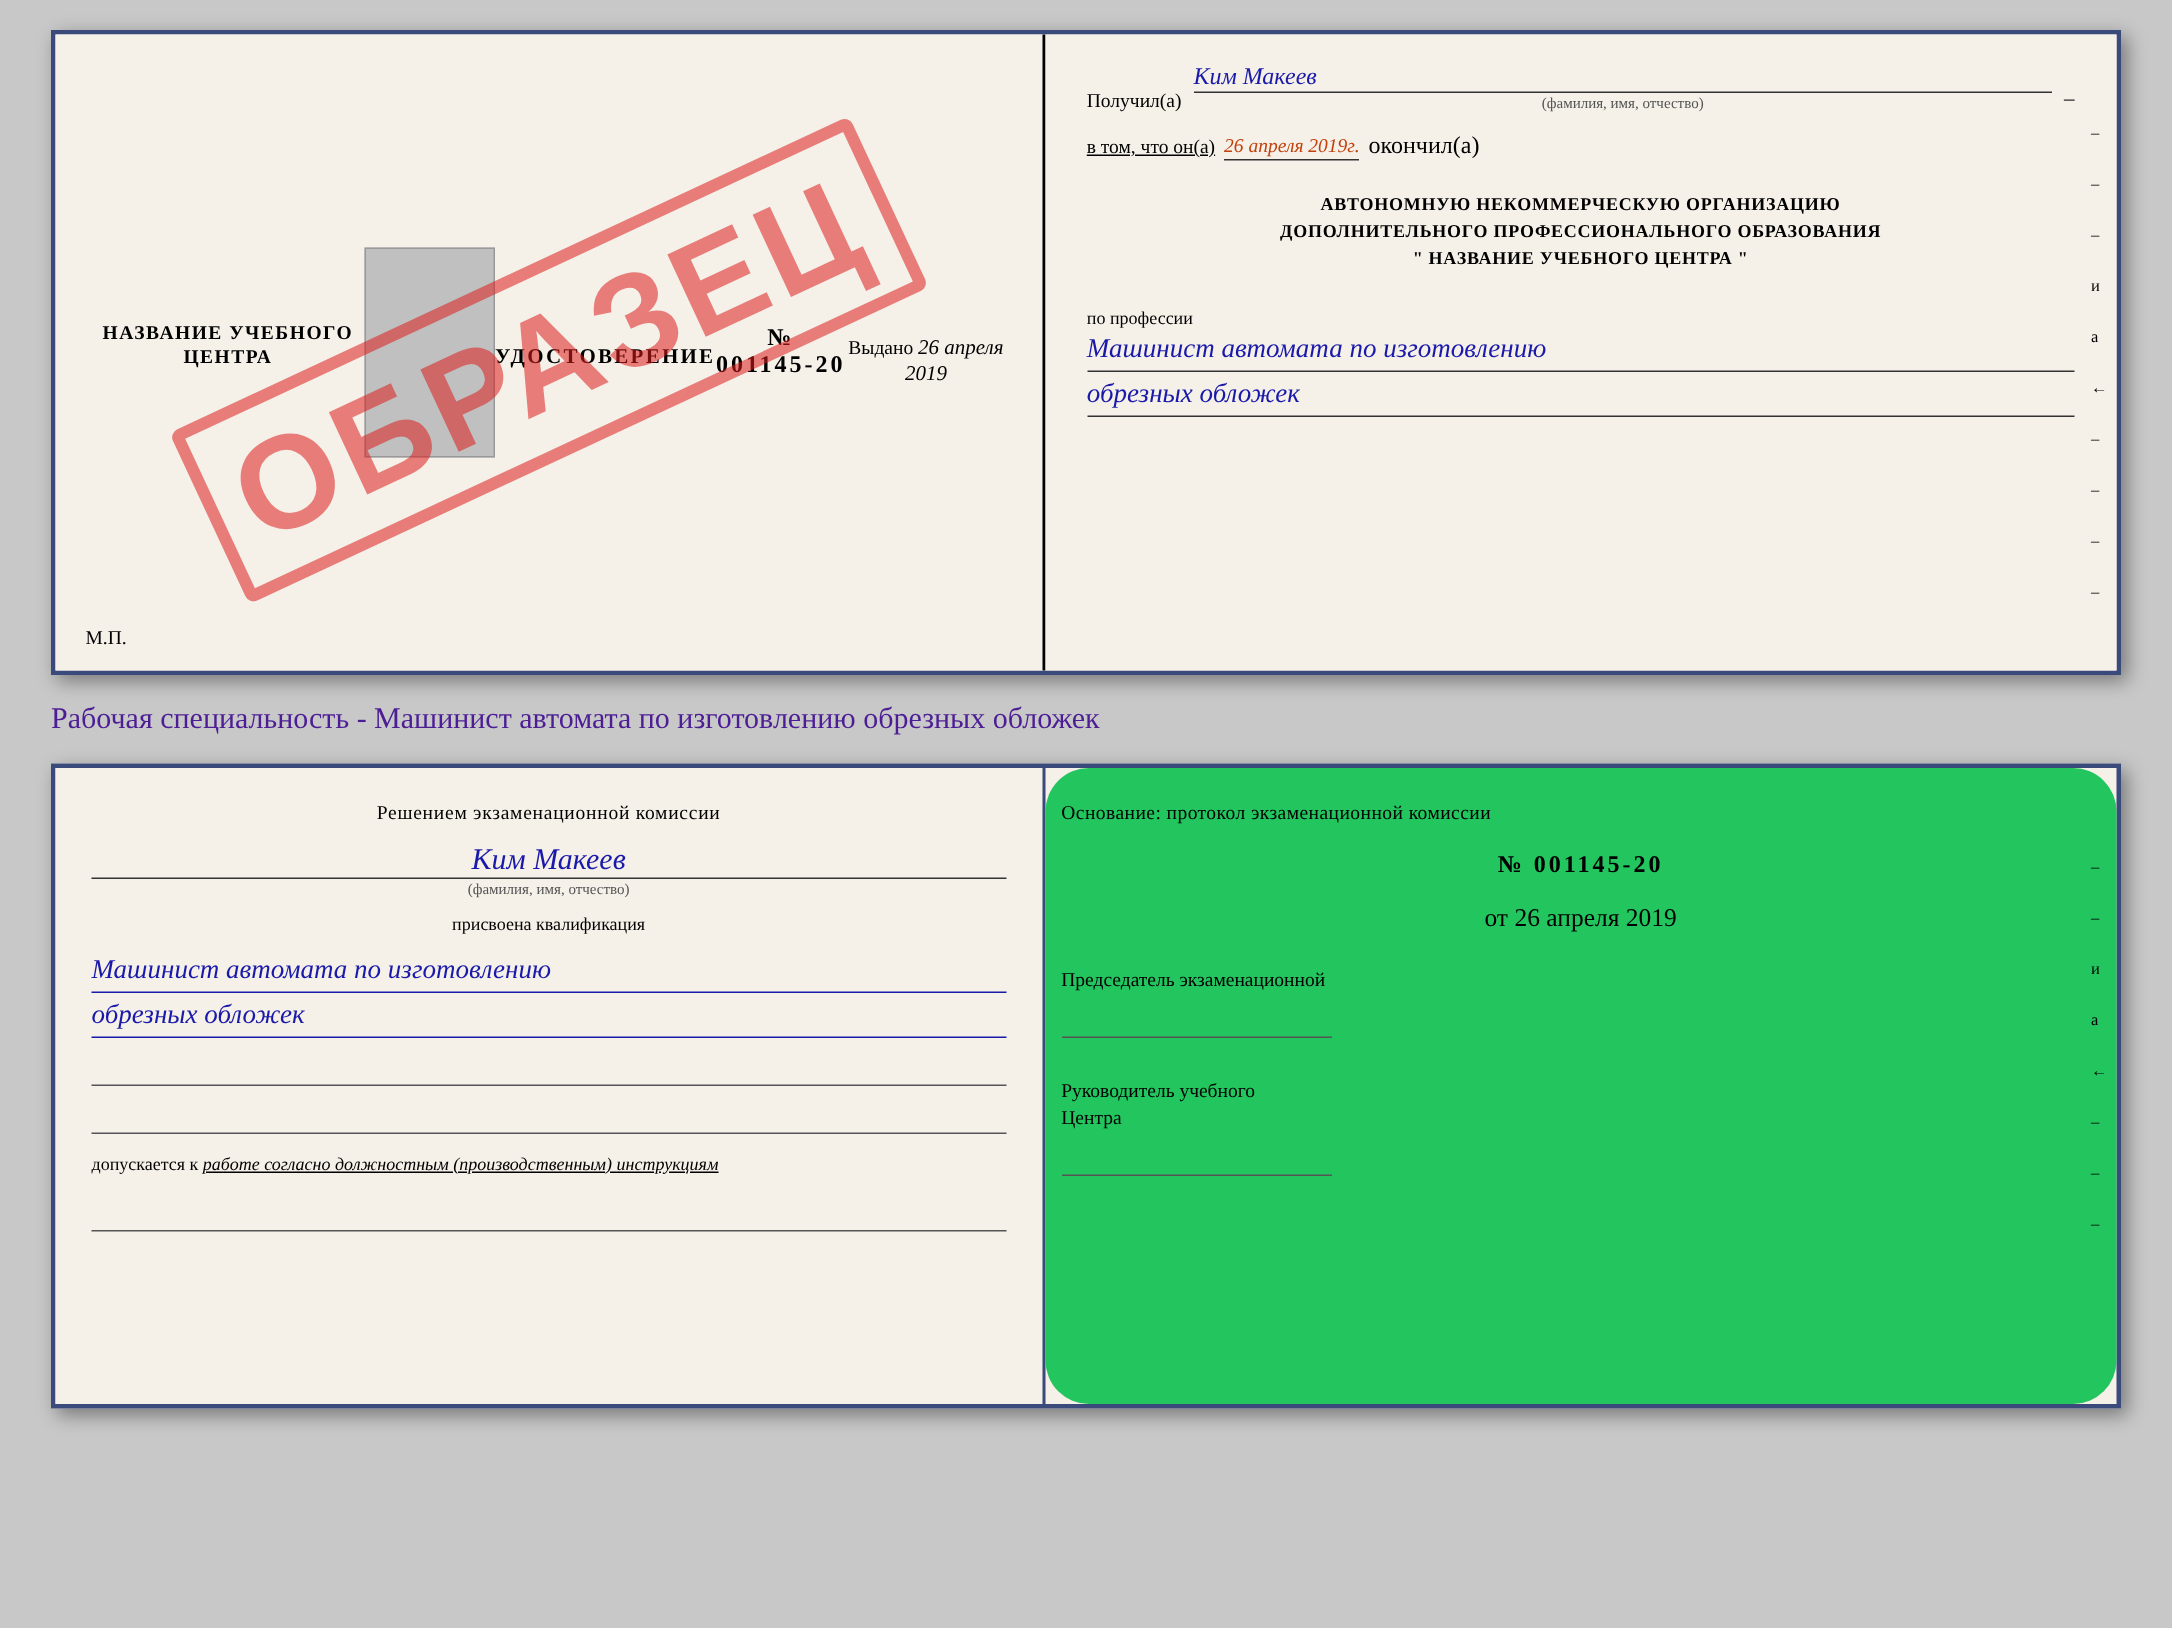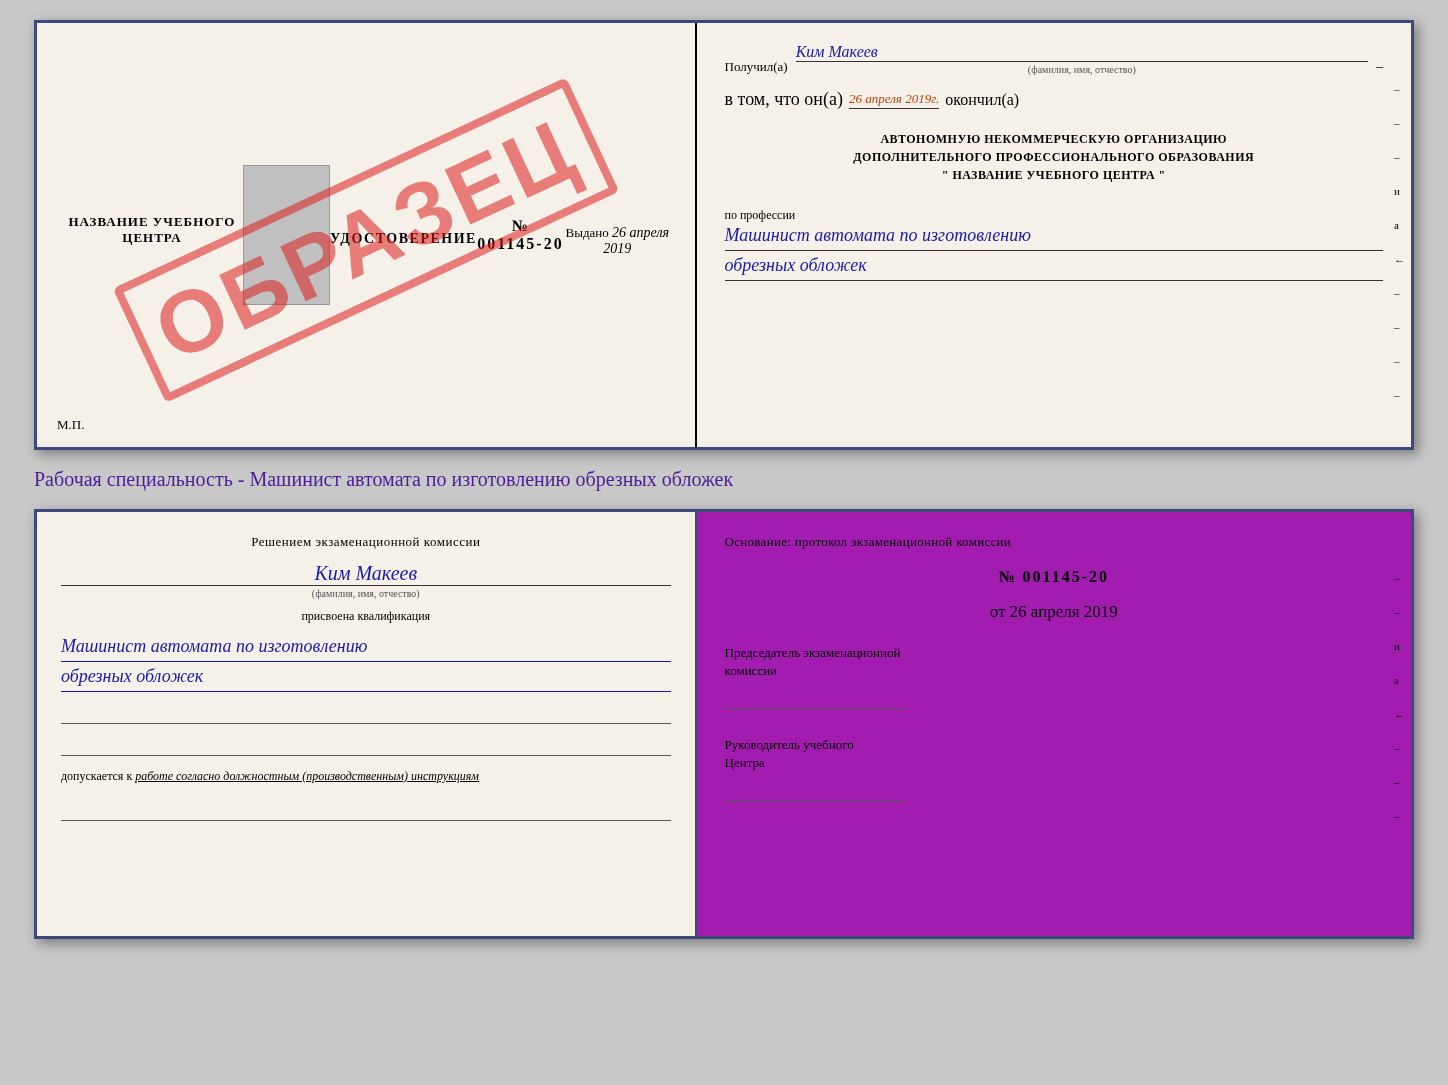--- a/index.html
+++ b/index.html
@@ -227,26 +227,27 @@
       padding: 20px 24px;
       position: relative;
       background: #f5f0e8;
       display: flex;
       flex-direction: column;
       gap: 6px;
     }
 
     .doc-right-bottom {
       width: 52%;
-      padding: 20px 28px;
-      background: #a21caf;
+      padding: 20px 11px;
+      background: #22c55e;
       display: flex;
       flex-direction: column;
       gap: 10px;
       position: relative;
+      border-radius: 29px;
     }
 
     .decision-text {
       font-size: 13px;
       text-align: center;
       letter-spacing: 0.5px;
       line-height: 1.5;
     }
 
     .handwritten-name {
@@ -384,21 +385,21 @@
     <div class="recipient-row">
       <span>Получил(а)</span>
       <div style="display:flex; flex-direction:column; flex:1;">
         <span class="recipient-name">Ким Макеев</span>
         <div class="small-label">(фамилия, имя, отчество)</div>
       </div>
       <span style="font-size:14px;">–</span>
     </div>
 
     <div class="date-row">
-      <span style="font-size:18px;">в том, что он(а)</span>
+      <span style="font-size:13px;text-decoration:underline;">в том, что он(а)</span>
       <span class="handwritten-date">26 апреля 2019г.</span>
       <span style="font-size:16px;">окончил(а)</span>
     </div>
 
     <div style="margin-top:10px;">
       <div class="org-text">АВТОНОМНУЮ НЕКОММЕРЧЕСКУЮ ОРГАНИЗАЦИЮ</div>
       <div class="org-text">ДОПОЛНИТЕЛЬНОГО ПРОФЕССИОНАЛЬНОГО ОБРАЗОВАНИЯ</div>
       <div class="org-text">"  НАЗВАНИЕ УЧЕБНОГО ЦЕНТРА  "</div>
     </div>
 
@@ -460,21 +461,20 @@
 
     <div class="protocol-number">№ 001145-20</div>
 
     <div class="protocol-date">
       <span>от</span>
       <span>26 апреля 2019</span>
     </div>
 
     <div class="chairman-block">
       <div>Председатель экзаменационной</div>
-      <div>комиссии</div>
       <div class="signature-line"></div>
     </div>
 
     <div class="director-block">
       <div>Руководитель учебного</div>
       <div>Центра</div>
       <div class="signature-line"></div>
     </div>
 
     <div class="side-dashes-right">

